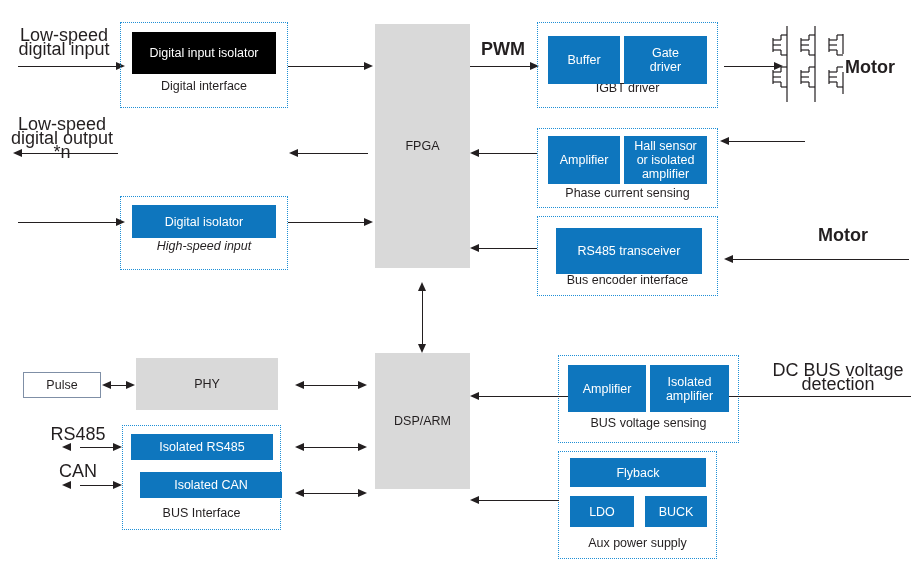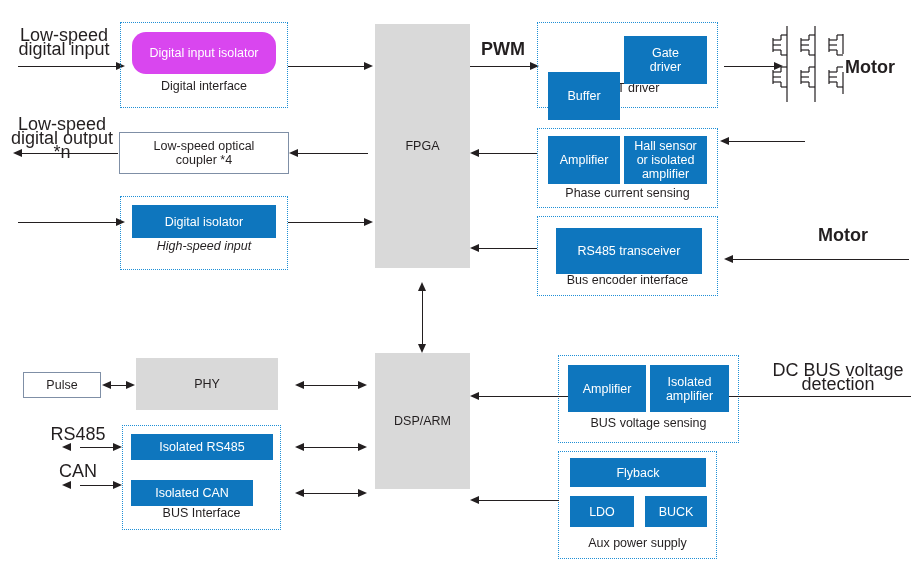--- a/index.html
+++ b/index.html
@@ -52,21 +52,21 @@
   
   .blk{
     display:flex;align-items:center;justify-content:center;
     text-align:center;
     color:#ffffff;
     font-size:12.5px;
     line-height:14px;
     white-space:pre-line;
   }
   .blk.blue{background:#0e76be;}
-  .blk.teal{background:#d946ef;border-radius:14px;}
+  .blk.teal{background:#000000;}
 
   
   .obox{
     background:#ffffff;
     border:1.3px solid #7f8fa6;
     display:flex;align-items:center;justify-content:center;
     text-align:center;
     font-size:12.5px;line-height:14px;
     color:#231f20;
     white-space:pre-line;
@@ -102,22 +102,20 @@
   <div class="abs blk teal" style="left:132px;top:32px;width:144px;height:42px;">Digital input isolator</div>
 
   <div class="ln h abs" style="left:288px;top:66px;width:78px;"></div>
   <div class="ah r abs" style="left:364px;top:62px;"></div>
 
   <div class="abs lbl" style="left:0px;top:117px;width:124px;">Low-speed
 digital output *n</div>
   <div class="ln h abs" style="left:22px;top:153px;width:96px;"></div>
   <div class="ah l abs" style="left:13px;top:149px;"></div>
 
-  <div class="abs obox" style="left:119px;top:132px;width:170px;height:42px;">Low-speed optical
-coupler *4</div>
 
   <div class="ln h abs" style="left:298px;top:153px;width:70px;"></div>
   <div class="ah l abs" style="left:289px;top:149px;"></div>
 
   <div class="abs group" style="left:120px;top:196px;width:168px;height:74px;">
     <div class="group-caption" style="top:42px;font-style:italic;">High-speed input</div>
   </div>
   <div class="abs blk blue" style="left:132px;top:205px;width:144px;height:33px;">Digital isolator</div>
 
   <div class="ln h abs" style="left:18px;top:222px;width:100px;"></div>
@@ -132,21 +130,21 @@
   <div class="ah u abs" style="left:418px;top:282px;"></div>
   <div class="ah d abs" style="left:418px;top:344px;"></div>
 
   <div class="abs lbl bold" style="left:470px;top:42px;width:66px;">PWM</div>
   <div class="ln h abs" style="left:470px;top:66px;width:62px;"></div>
   <div class="ah r abs" style="left:530px;top:62px;"></div>
 
   <div class="abs group" style="left:537px;top:22px;width:181px;height:86px;">
     <div class="group-caption" style="top:58px;">IGBT driver</div>
   </div>
-  <div class="abs blk blue" style="left:548px;top:36px;width:72px;height:48px;margin-top:36px;">Buffer</div>
+  <div class="abs blk blue" style="left:548px;top:36px;width:72px;height:48px;">Buffer</div>
   <div class="abs blk blue" style="left:624px;top:36px;width:83px;height:48px;">Gate
 driver</div>
 
   <div class="ln h abs" style="left:724px;top:66px;width:52px;"></div>
   <div class="ah r abs" style="left:774px;top:62px;"></div>
 
   <svg class="igbt" style="left:765px;top:24px;" width="84" height="80" viewBox="0 0 84 80">
     <g stroke="#231f20" stroke-width="1.2" fill="none">
 
       <line x1="22" y1="2" x2="22" y2="18"></line>
@@ -253,21 +251,21 @@
   <div class="abs proc" style="left:136px;top:358px;width:142px;height:52px;">PHY</div>
 
   <div class="ln h abs" style="left:304px;top:385px;width:56px;"></div>
   <div class="ah l abs" style="left:295px;top:381px;"></div>
   <div class="ah r abs" style="left:358px;top:381px;"></div>
 
   <div class="abs group" style="left:122px;top:425px;width:159px;height:105px;">
     <div class="group-caption" style="top:80px;">BUS Interface</div>
   </div>
   <div class="abs blk blue" style="left:131px;top:434px;width:142px;height:26px;">Isolated RS485</div>
-  <div class="abs blk blue" style="left:131px;top:472px;width:122px;height:26px;margin-top:8px;">Isolated CAN</div>
+  <div class="abs blk blue" style="left:140px;top:472px;width:142px;height:26px;">Isolated CAN</div>
 
   <div class="abs lbl" style="left:42px;top:427px;width:72px;">RS485</div>
   <div class="ln h abs" style="left:80px;top:447px;width:36px;"></div>
   <div class="ah l abs" style="left:62px;top:443px;"></div>
   <div class="ah r abs" style="left:113px;top:443px;"></div>
 
   <div class="abs lbl" style="left:42px;top:464px;width:72px;">CAN</div>
   <div class="ln h abs" style="left:80px;top:485px;width:36px;"></div>
   <div class="ah l abs" style="left:62px;top:481px;"></div>
   <div class="ah r abs" style="left:113px;top:481px;"></div>

